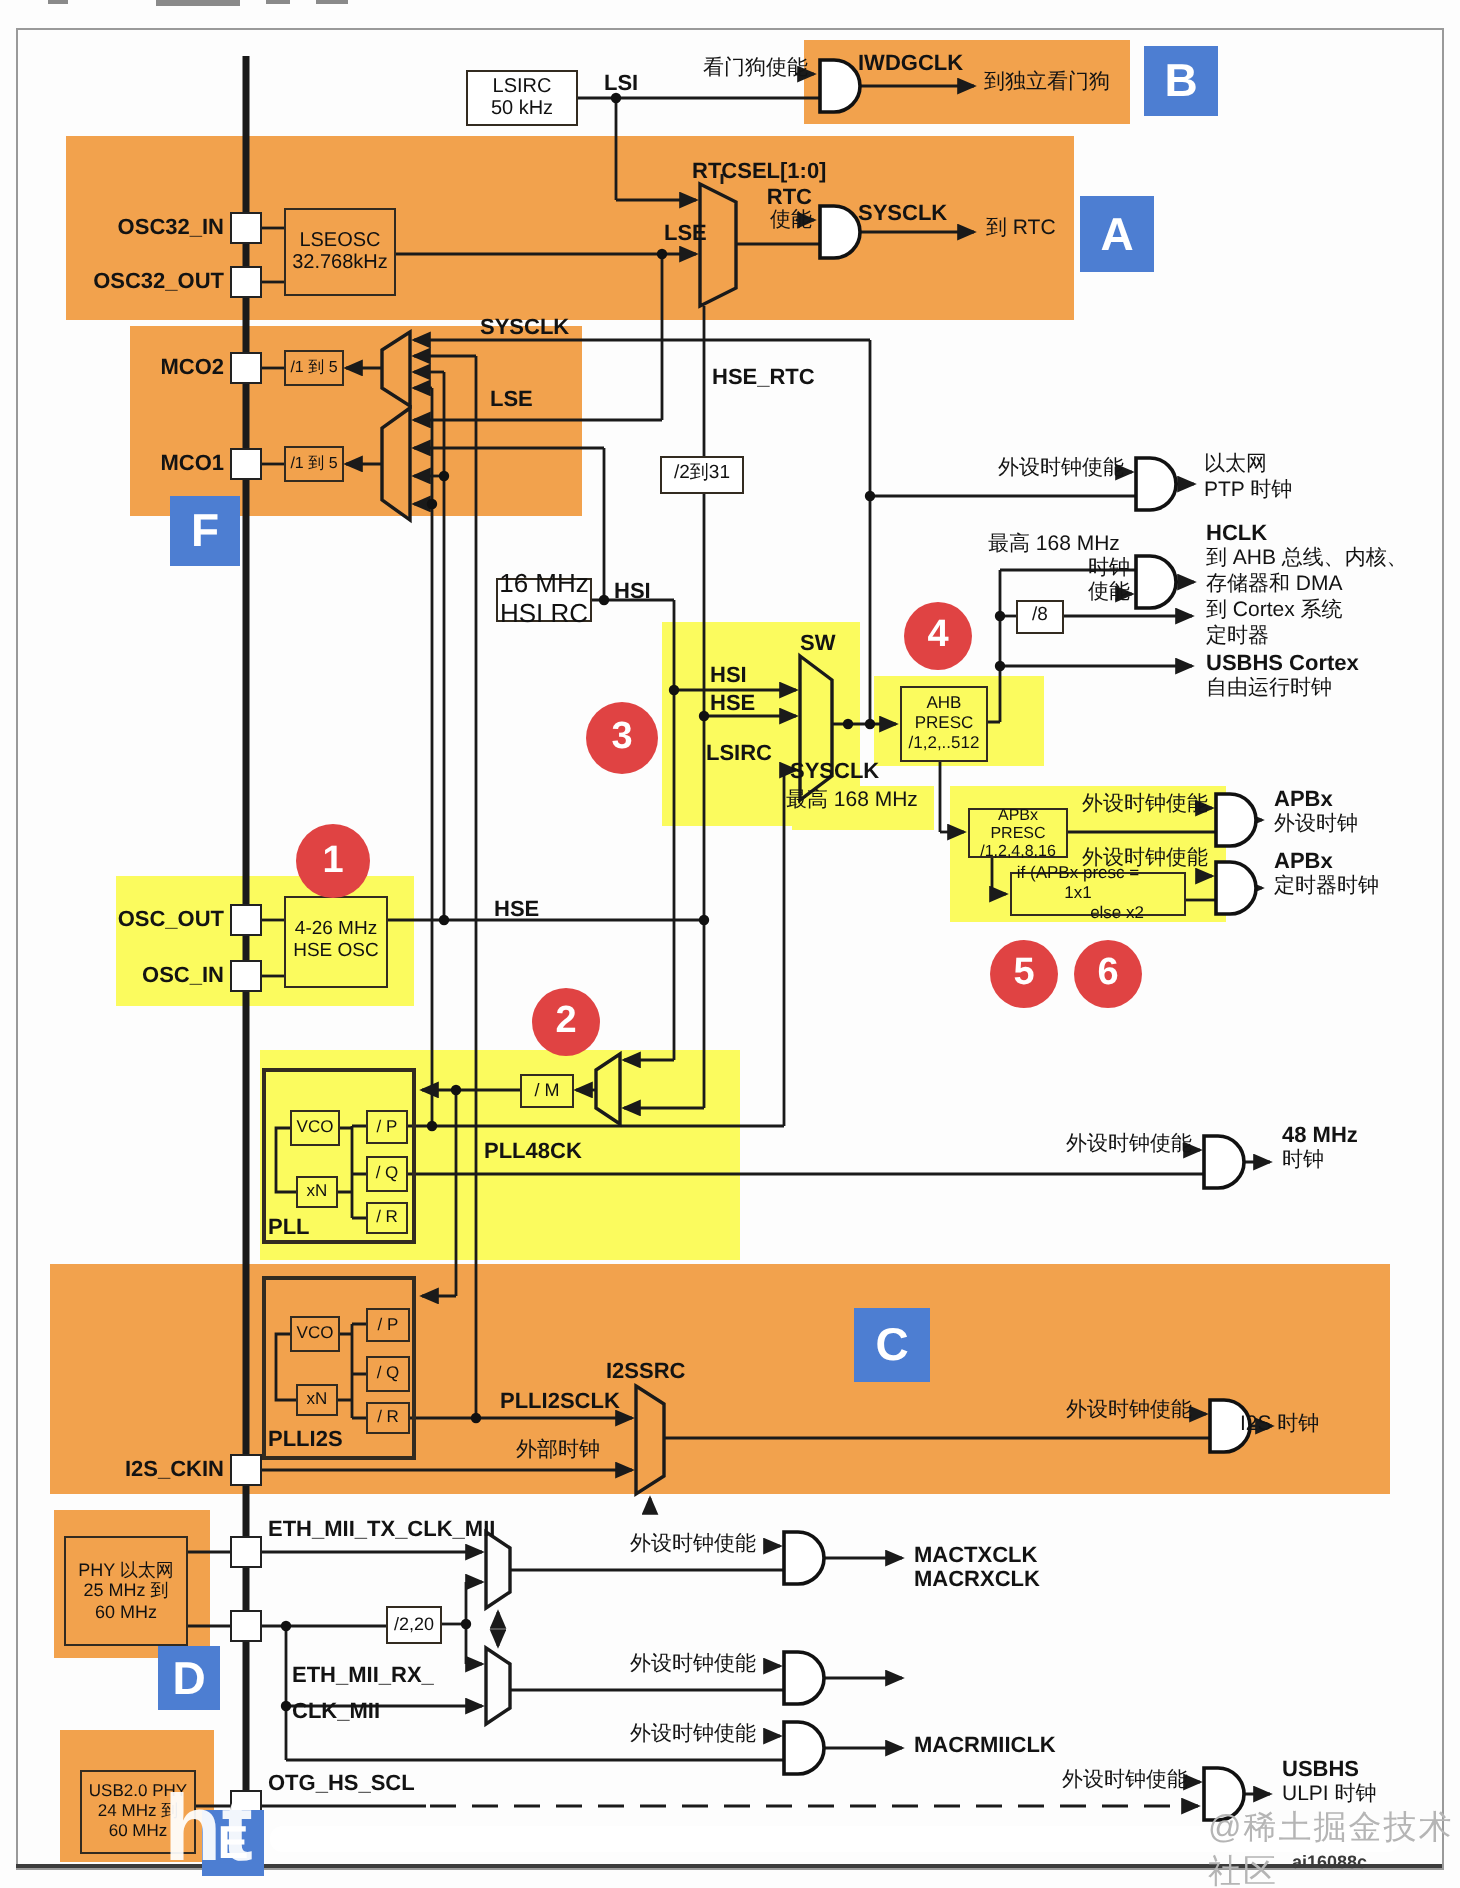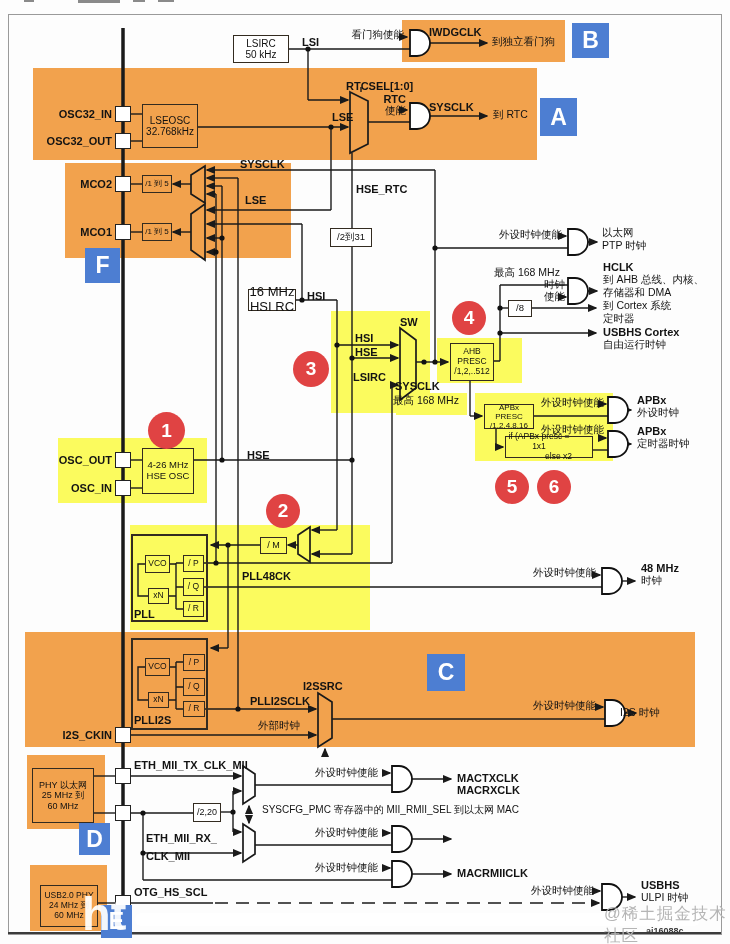--- a/index.html
+++ b/index.html
@@ -370,21 +370,20 @@
   <div class="lb" style="left:242px;top:570px">PLL48CK</div>
   <div class="lb cn r" style="left:524px;top:567px;width:72px">外设时钟使能</div>
   <div class="lb" style="left:641px;top:562px">48 MHz</div>
   <div class="lb cn" style="left:641px;top:575px">时钟</div>
   <div class="lb" style="left:250px;top:695px">PLLI2SCLK</div>
   <div class="lb cn" style="left:258px;top:720px">外部时钟</div>
   <div class="lb" style="left:303px;top:680px">I2SSRC</div>
   <div class="lb cn r" style="left:524px;top:700px;width:72px">外设时钟使能</div>
   <div class="lb cn" style="left:620px;top:707px">I2S 时钟</div>
   <div class="lb" style="left:134px;top:759px">ETH_MII_TX_CLK_MII</div>
-  <div class="lb cn" style="left:262px;top:804px;font-size:10px">SYSCFG_PMC 寄存器中的 MII_RMII_SEL 到以太网 MAC</div>
   <div class="lb" style="left:146px;top:832px">ETH_MII_RX_</div>
   <div class="lb" style="left:146px;top:850px">CLK_MII</div>
   <div class="lb cn r" style="left:306px;top:767px;width:72px">外设时钟使能</div>
   <div class="lb" style="left:457px;top:772px">MACTXCLK</div>
   <div class="lb cn r" style="left:306px;top:827px;width:72px">外设时钟使能</div>
   <div class="lb" style="left:457px;top:784px">MACRXCLK</div>
   <div class="lb cn r" style="left:306px;top:862px;width:72px">外设时钟使能</div>
   <div class="lb" style="left:457px;top:867px">MACRMIICLK</div>
   <div class="lb" style="left:134px;top:886px">OTG_HS_SCL</div>
   <div class="lb cn r" style="left:522px;top:885px;width:72px">外设时钟使能</div>

